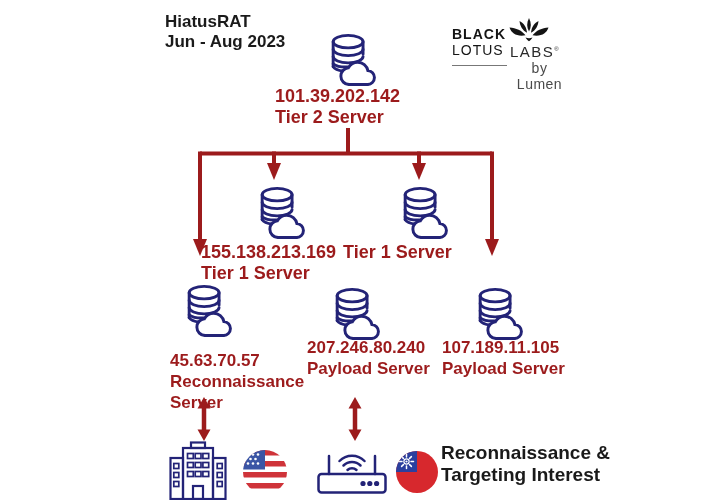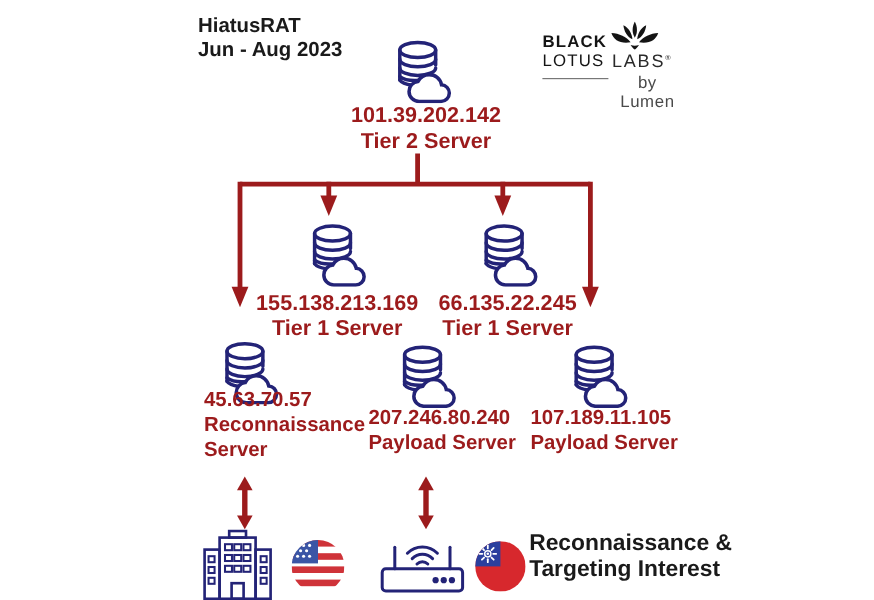--- a/index.html
+++ b/index.html
@@ -16,21 +16,21 @@
   
   .logo{left:448px;top:18px;width:120px;height:58px;text-align:center;}
   .logo .black-word{position:absolute;left:4px;top:8px;font-size:14px;font-weight:700;letter-spacing:1px;color:#141414;}
   .logo .lotus-word{position:absolute;left:4px;top:24px;font-size:14px;font-weight:400;letter-spacing:1px;color:#141414;}
   .logo .labs-word{position:absolute;left:62px;top:25px;font-size:15px;font-weight:400;letter-spacing:1.5px;color:#2a2a2a;}
   .logo .labs-word sup{font-size:6px;}
   .logo .rule{position:absolute;left:4px;top:47px;width:55px;border-top:1.5px solid #777;}
   .logo .byline{position:absolute;left:63px;top:42px;font-size:14px;color:#4a4a4a;letter-spacing:.5px;}
   
   .labels{line-height:21px;font-weight:700;color:var(--dark-red);}
-  .center{text-align:center;}
+  .center{}
   .fs18{font-size:18px;}
   .fs17{font-size:17px;}
   .footer-note{left:441px;top:442px;font-size:19px;line-height:21.5px;font-weight:700;color:var(--ink);}
   
   .sN{stroke:var(--navy);}
   .fN{fill:var(--navy);}
   .sR{stroke:var(--dark-red);}
   .fR{fill:var(--dark-red);}
   .cloud{fill:#fff;stroke:var(--navy);}
   .fBlack{fill:#141414;}
@@ -121,36 +121,35 @@
       <ellipse cx="25" cy="10" rx="15.5" ry="6.5"></ellipse>
       <path d="M9.5 10 V36 M40.5 10 V23"></path>
       <path d="M9.5 18 A15.5 6.5 0 0 0 40.5 18"></path>
       <path d="M9.5 25.5 A15.5 6.5 0 0 0 40.5 25.5"></path>
       <path d="M9.5 33 A15.5 6.5 0 0 0 26 36.2"></path>
       <path d="M9.5 36 A15.5 6.5 0 0 0 20 40.5"></path>
     </g>
     <path class="cloud" stroke-width="2.1" transform="translate(17.5,25.5) scale(1.45)" d="M19.35 10.04A7.49 7.49 0 0 0 12 4C9.11 4 6.6 5.64 5.35 8.04A5.994 5.994 0 0 0 0 14c0 3.31 2.69 6 6 6h13c2.76 0 5-2.24 5-5 0-2.64-2.05-4.78-4.65-4.96z"></path>
   </svg>
   <div class="abs labels center fs18" style="left:343px;top:242px;width:160px">
-    <div>66.135.22.245</div>
     <div>Tier 1 Server</div>
   </div>
 
   <svg class="abs" style="left:180px;top:283px" width="54" height="54" viewBox="0 0 56 56">
     <g fill="none" class="sN" stroke-width="3" stroke-linecap="round">
       <ellipse cx="25" cy="10" rx="15.5" ry="6.5"></ellipse>
       <path d="M9.5 10 V36 M40.5 10 V23"></path>
       <path d="M9.5 18 A15.5 6.5 0 0 0 40.5 18"></path>
       <path d="M9.5 25.5 A15.5 6.5 0 0 0 40.5 25.5"></path>
       <path d="M9.5 33 A15.5 6.5 0 0 0 26 36.2"></path>
       <path d="M9.5 36 A15.5 6.5 0 0 0 20 40.5"></path>
     </g>
     <path class="cloud" stroke-width="2.1" transform="translate(17.5,25.5) scale(1.45)" d="M19.35 10.04A7.49 7.49 0 0 0 12 4C9.11 4 6.6 5.64 5.35 8.04A5.994 5.994 0 0 0 0 14c0 3.31 2.69 6 6 6h13c2.76 0 5-2.24 5-5 0-2.64-2.05-4.78-4.65-4.96z"></path>
   </svg>
-  <div class="abs labels fs17" style="left:170px;top:322px;width:145px">
+  <div class="abs labels fs17" style="left:170px;top:350px;width:145px">
     <div>45.63.70.57</div>
     <div>Reconnaissance</div>
     <div>Server</div>
   </div>
 
   <svg class="abs" style="left:328px;top:286px" width="54" height="54" viewBox="0 0 56 56">
     <g fill="none" class="sN" stroke-width="3" stroke-linecap="round">
       <ellipse cx="25" cy="10" rx="15.5" ry="6.5"></ellipse>
       <path d="M9.5 10 V36 M40.5 10 V23"></path>
       <path d="M9.5 18 A15.5 6.5 0 0 0 40.5 18"></path>

